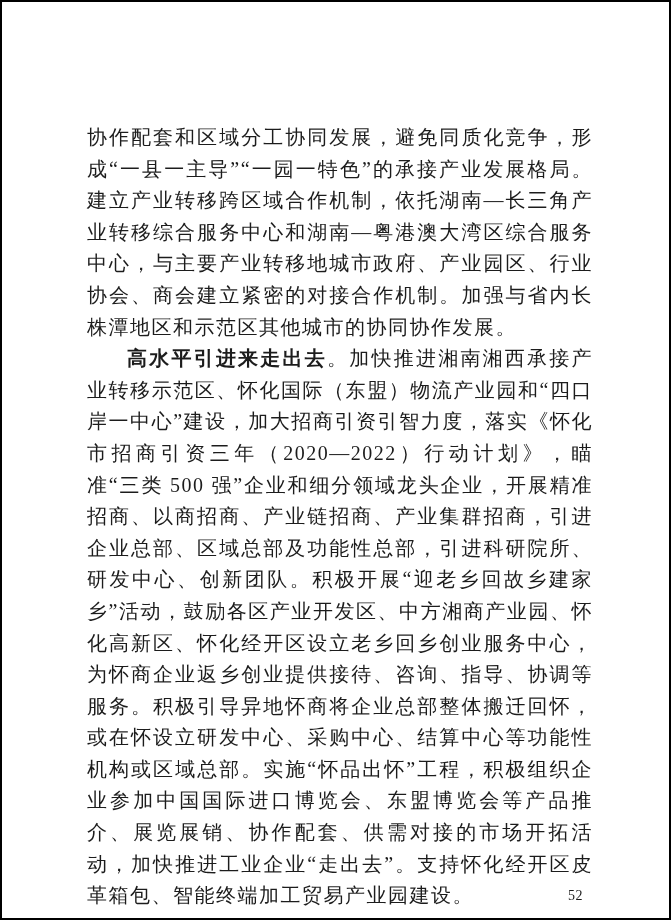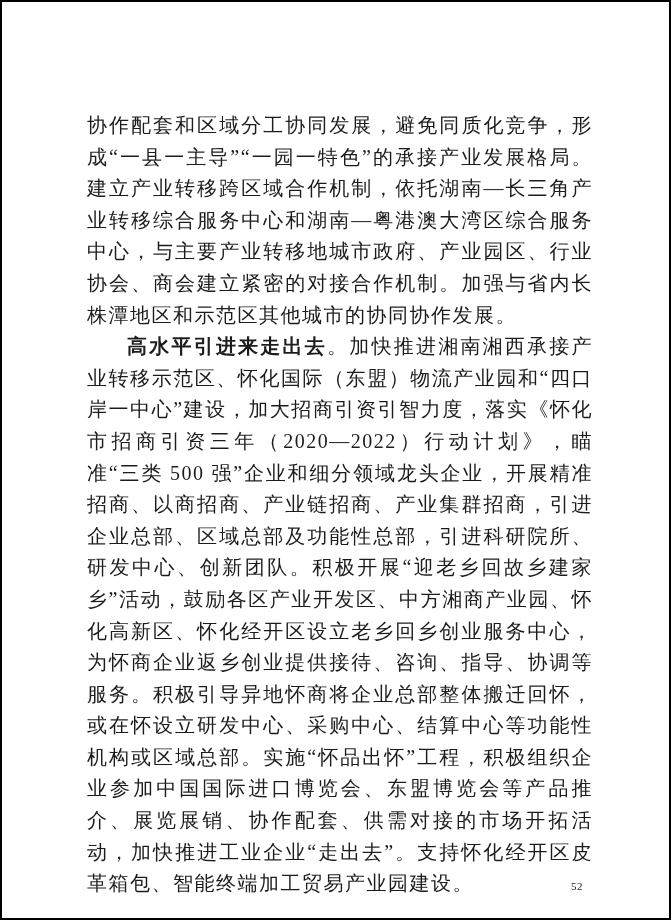--- a/index.html
+++ b/index.html
@@ -14,43 +14,43 @@
     box-sizing: border-box;
     background: #ffffff;
     border: 2px solid #000000;
     font-family: "Liberation Serif", "DejaVu Serif", serif;
     color: #1c1c1c;
     overflow: hidden;
   }
   .content {
     position: absolute;
     left: 85px;
-    top: 108px;
+    top: 120px;
     width: 506px;
     font-size: 20px;
     line-height: 31.6px;
     text-align: justify;
     letter-spacing: 1.5px;
   }
   .content p {
     margin: 0;
     padding: 0;
   }
   .para-indent {
     text-indent: 2em;
     font-family: Liberation Serif, serif;
   }
   .lead {
     font-weight: bold;
   }
   .page-number {
     position: absolute;
     right: 86px;
-    bottom: 26px;
-    font-size: 11px;
+    bottom: 14px;
+    font-size: 14px;
     letter-spacing: 0.5px;
     color: #1c1c1c;
   }
 </style>
 </head>
 <body>
 
 <div class="page">
   <div class="content">
     <p><span>协作配套和区域分工协同发展，避免同质化竞争，形成“一县一主导”“一园一特色”的承接产业发展格局。建立产业转移跨区域合作机制，依托湖南—长三角产业转移综合服务中心和湖南—粤港澳大湾区综合服务中心，与主要产业转移地城市政府、产业园区、行业协会、商会建立紧密的对接合作机制。加强与省内长株潭地区和示范区其他城市的协同协作发展。</span></p>

